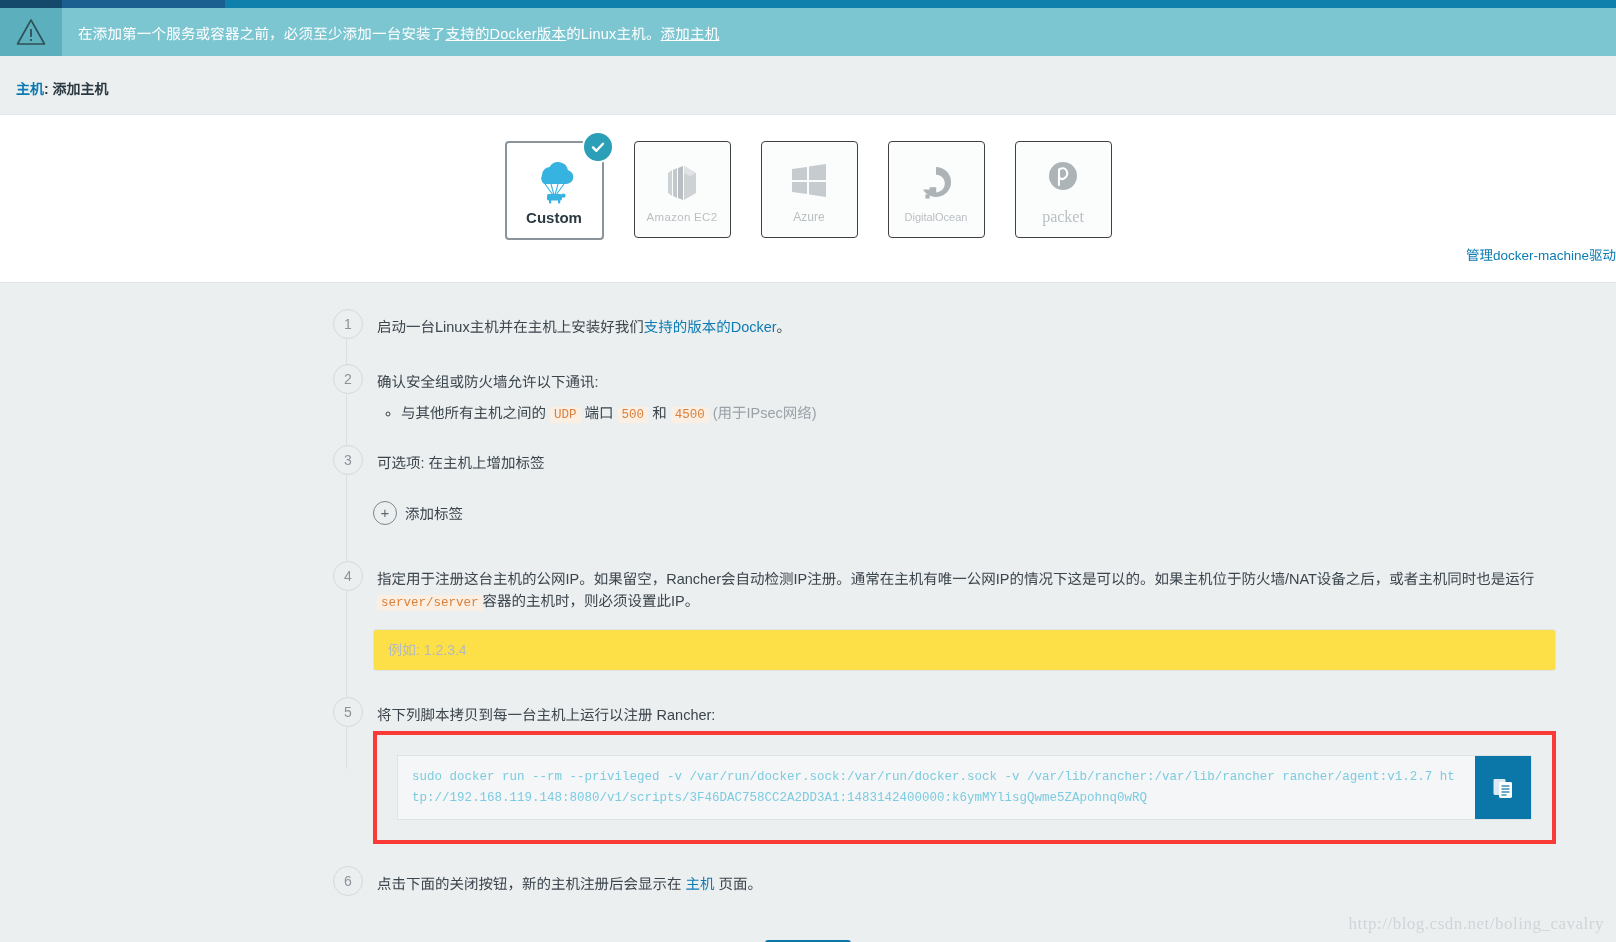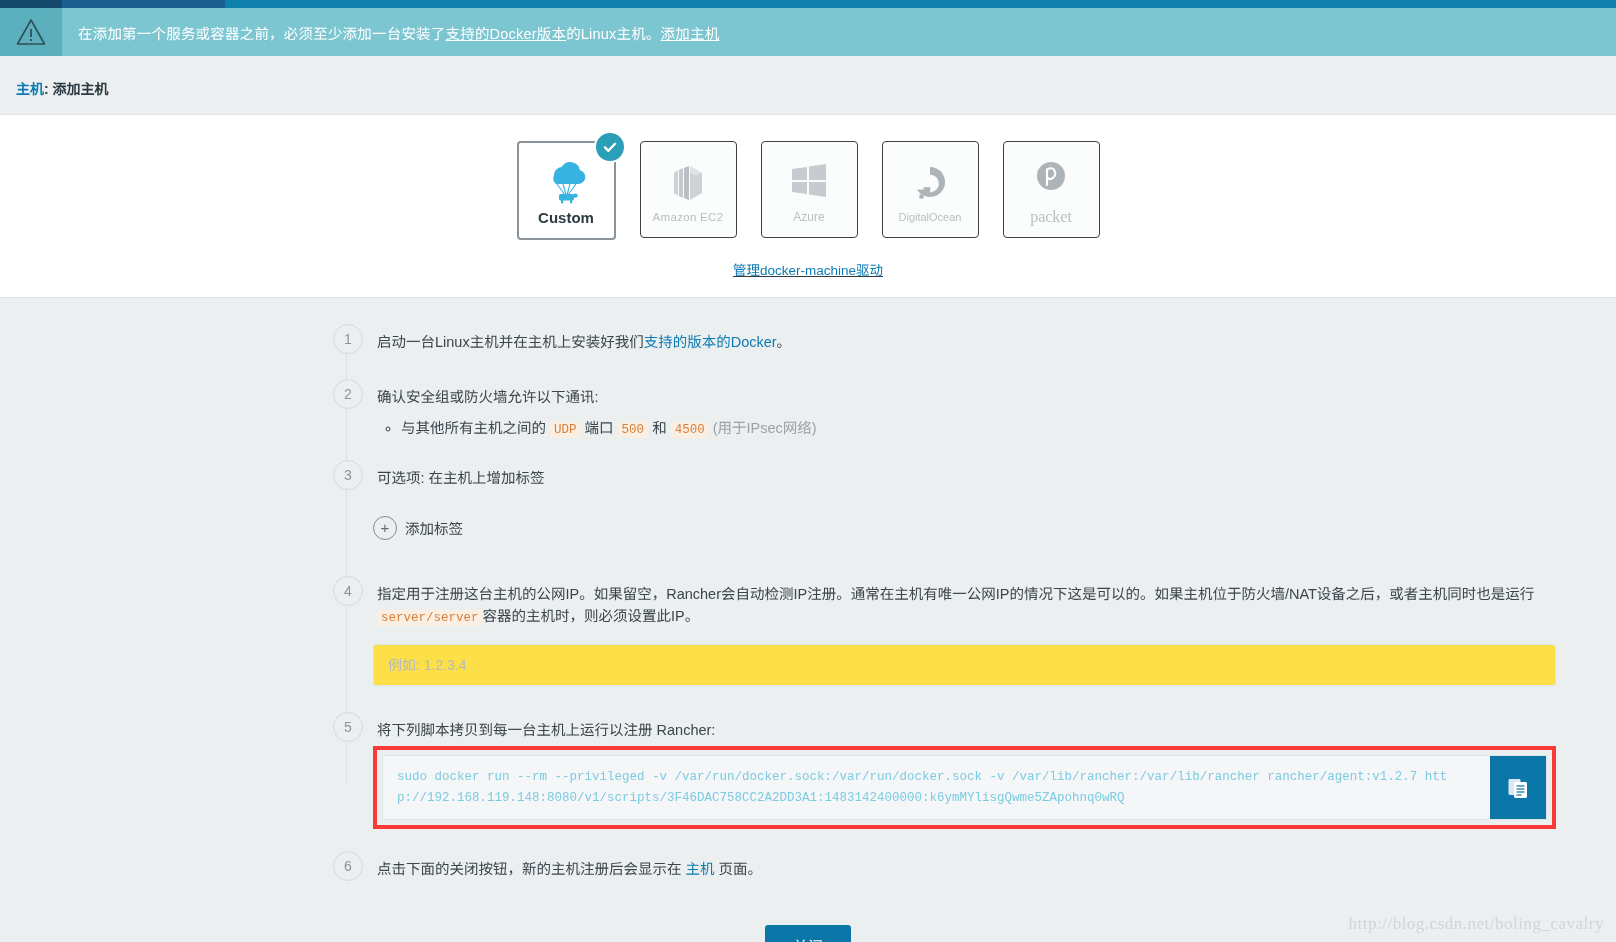--- a/index.html
+++ b/index.html
@@ -34,39 +34,39 @@
   
   .title-wrap{padding:22px 0 16px 16px;}
   .page-title{font-size:14px;font-weight:bold;color:#2b3a42;margin:0;}
   .page-title a{color:#0c7bb3;text-decoration:none;}
 
   
   .driver-panel{
     background:#ffffff;border-top:1px solid #e2e6e8;border-bottom:1px solid #dfe3e5;
     padding:26px 0 18px 0;
   }
-  .driver-row{display:flex;justify-content:center;gap:24px;}
+  .driver-row{display:flex;justify-content:center;gap:30px;}
   .driver-card{
     position:relative;width:95px;height:95px;border-radius:4px;
     border:1px solid #404040;background:#fbfcfc;
     display:flex;flex-direction:column;align-items:center;justify-content:center;
     cursor:pointer;
   }
   .driver-card.active{border:2px solid #8a949a;background:#ffffff;}
   .driver-card .logo{height:52px;display:flex;align-items:center;justify-content:center;}
   .driver-card .cap{
     font-size:15px;color:#2b3a42;font-weight:bold;margin-top:2px;
   }
   .driver-card .cap.grey{color:#b9bfc3;font-weight:normal;}
   .check-badge{
     position:absolute;top:-12px;right:-12px;width:28px;height:28px;border-radius:50%;
     background:#2a9fb7;border:2px solid #ffffff;
     display:flex;align-items:center;justify-content:center;
   }
-  .driver-manage{text-align:center;margin-top:19px;text-decoration:underline;}
+  .driver-manage{text-align:right;margin-top:4px;}
   .driver-manage a{color:#0c7bb3;text-decoration:none;font-size:13.5px;}
 
   
   .steps{position:relative;padding:26px 0 0 0;}
   .step{position:relative;display:flex;padding:0 60px 0 333px;min-height:26px;}
   .step-num{
     position:absolute;left:333px;top:0;width:28px;height:28px;border-radius:50%;
     border:1px solid #d4d9dc;background:#eceff0;color:#8b9399;
     font-size:14px;display:flex;align-items:center;justify-content:center;z-index:2;
   }
@@ -104,21 +104,21 @@
   .ip-input{
     display:block;width:100%;box-sizing:border-box;height:42px;
     margin-top:16px;padding:0 14px;
     border:1px solid #dfe3e5;border-radius:3px;background:#fde047;
     font-family:"Liberation Sans","DejaVu Sans",sans-serif;font-size:14px;color:#3b454c;
   }
   .ip-input::placeholder{color:#b4babe;}
 
   
   .cmd-highlight{
-    margin-top:2px;border:4px solid #f93a37;background:#eceff0;padding:5px;
+    margin-top:2px;border:4px solid #f93a37;background:#eceff0;padding:20px;
   }
   .cmd-row{display:flex;align-items:stretch;background:#f4f6f7;border:1px solid #dfe3e5;}
   .cmd-text{
     flex:1;padding:11px 14px;
     font-family:"Liberation Mono","DejaVu Sans Mono",monospace;
     font-size:12.5px;line-height:1.65;color:#7ccbe0;word-break:break-all;
   }
   .copy-btn{
     width:56px;min-width:56px;background:#0b76a8;border:none;cursor:pointer;
     display:flex;align-items:center;justify-content:center;

